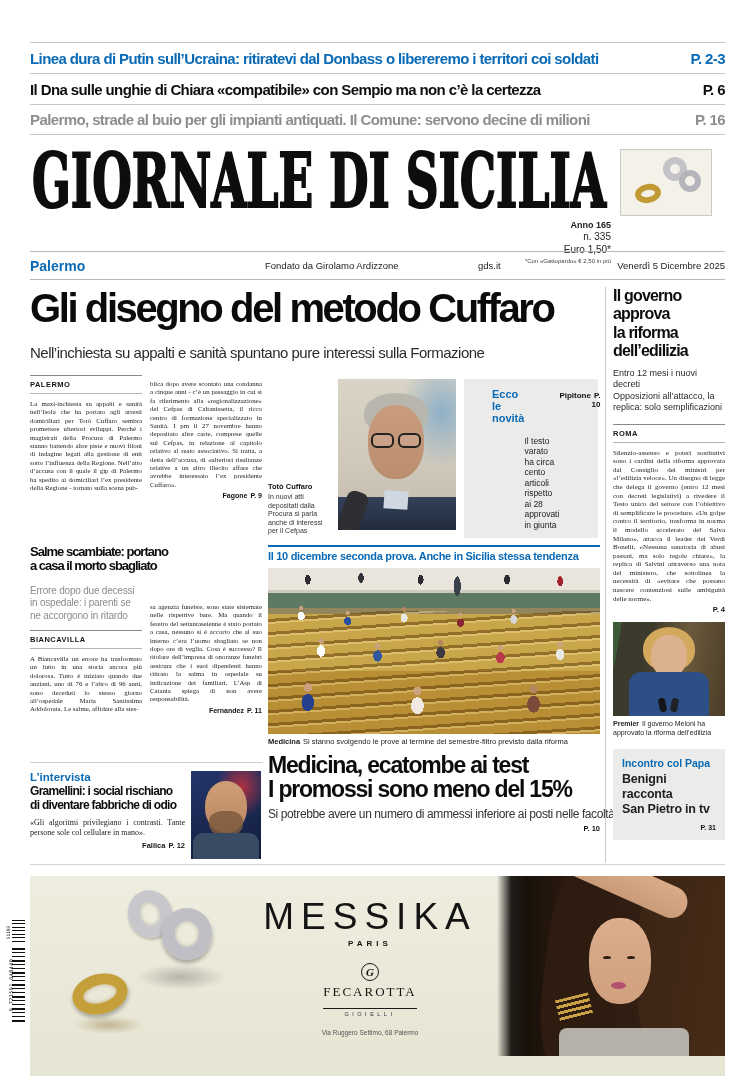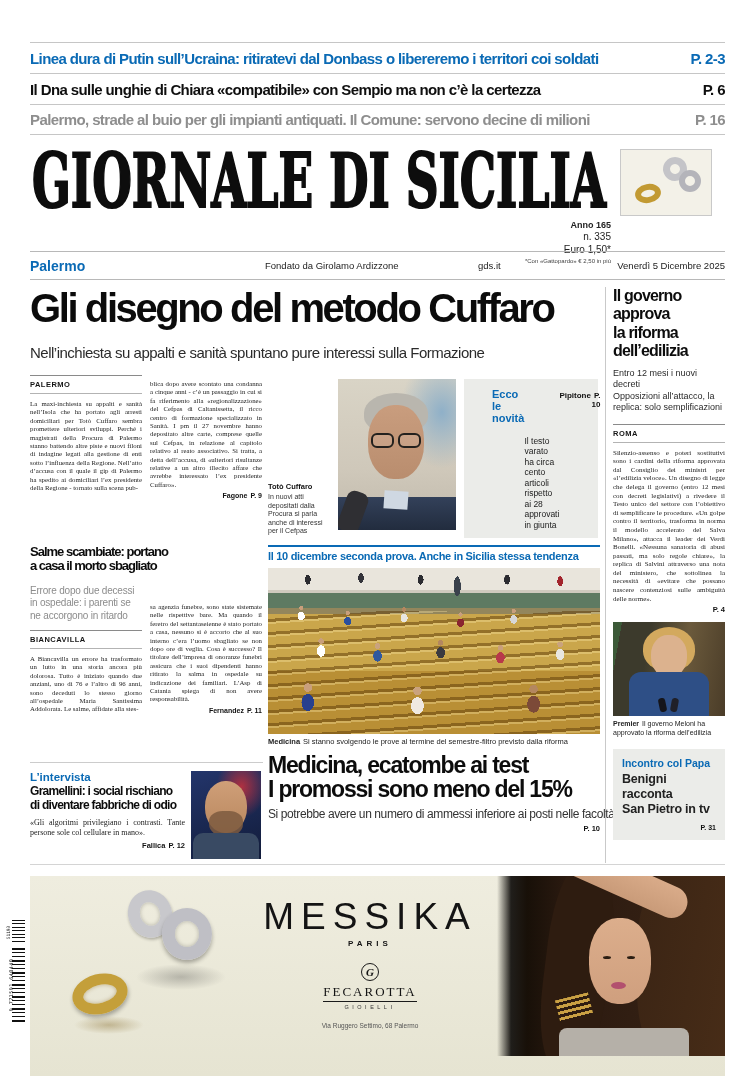--- a/index.html
+++ b/index.html
@@ -178,21 +178,21 @@
                 transform:rotate(-14deg);box-shadow:0 3px 4px rgba(0,0,0,.3),inset 0 0 4px rgba(120,80,0,.4)}
   #ad-rings .rf1{left:78px;top:84px;width:90px;height:26px;background:radial-gradient(closest-side,rgba(60,60,60,.3),transparent);border-radius:50%}
   #ad-rings .rf2{left:16px;top:136px;width:70px;height:18px;background:radial-gradient(closest-side,rgba(120,90,20,.35),transparent);border-radius:50%}
   #ad-center{position:absolute;left:205px;top:20px;width:270px;text-align:center;color:#141414}
   #ad-center .brand{font-size:37px;letter-spacing:7px;font-weight:400}
   #ad-center .city{font-size:8px;letter-spacing:4px;font-weight:bold;margin-top:1px}
   #ad-center .logo{width:18px;height:18px;border:1.2px solid #1a1a1a;border-radius:50%;margin:15px auto 0;
                    display:flex;align-items:center;justify-content:center;
                    font:italic bold 11px "Liberation Serif",serif}
   #ad-center .ret{font-family:"Liberation Serif",serif;font-size:13px;letter-spacing:2px;margin-top:3px;
-                  display:inline-block;border-bottom:1px solid #1a1a1a;padding-bottom:1px}
+                  display:inline-block;border-bottom:1px solid #1a1a1a;padding-bottom:8px}
   #ad-center .ret2{font-size:5.5px;letter-spacing:3.5px;color:#333;margin-top:2px}
   #ad-center .addr{font-size:6.5px;color:#555;margin-top:12px}
   #ad-model{position:absolute;right:0;top:0;width:228px;height:180px;overflow:hidden;
     background:linear-gradient(90deg,rgba(0,0,0,0) 0,rgba(10,8,6,.9) 14px,#181008 30px,#2b1a10 70px,#3a2415 100%)}
   #ad-model .hairL{left:48px;top:-14px;width:64px;height:210px;background:#2e1c10;transform:rotate(7deg);border-radius:40%}
   #ad-model .hairR{right:-24px;top:-14px;width:112px;height:214px;background:linear-gradient(100deg,#3a2414,#4a2e18);border-radius:40%}
   #ad-model .face{left:92px;top:42px;width:62px;height:86px;background:linear-gradient(#dcae8c,#cf9f7e);border-radius:46%}
   #ad-model .arm{left:36px;top:-16px;width:160px;height:32px;background:linear-gradient(#d9ab89,#c99b79);
                  transform:rotate(24deg);border-radius:16px}
   #ad-model .eye1{left:106px;top:80px;width:8px;height:3px;background:#2a1d12;border-radius:50%}

